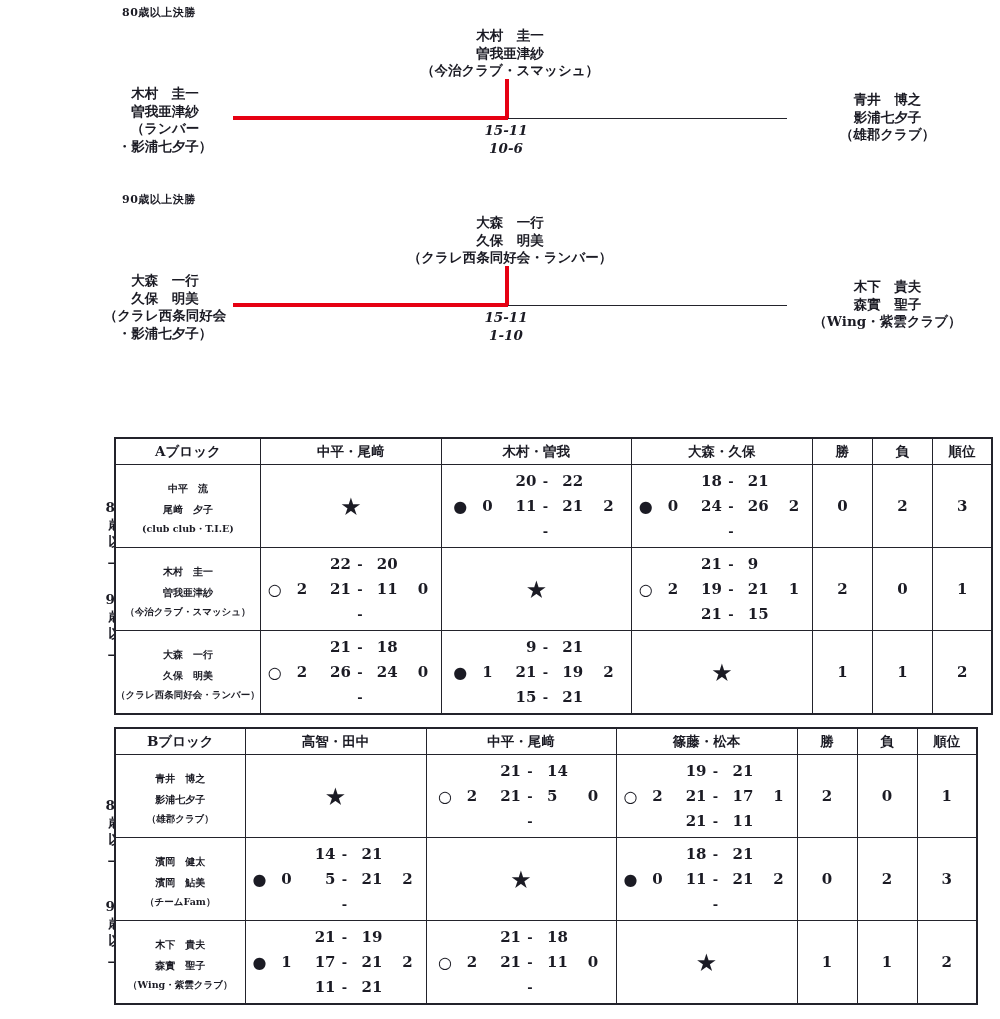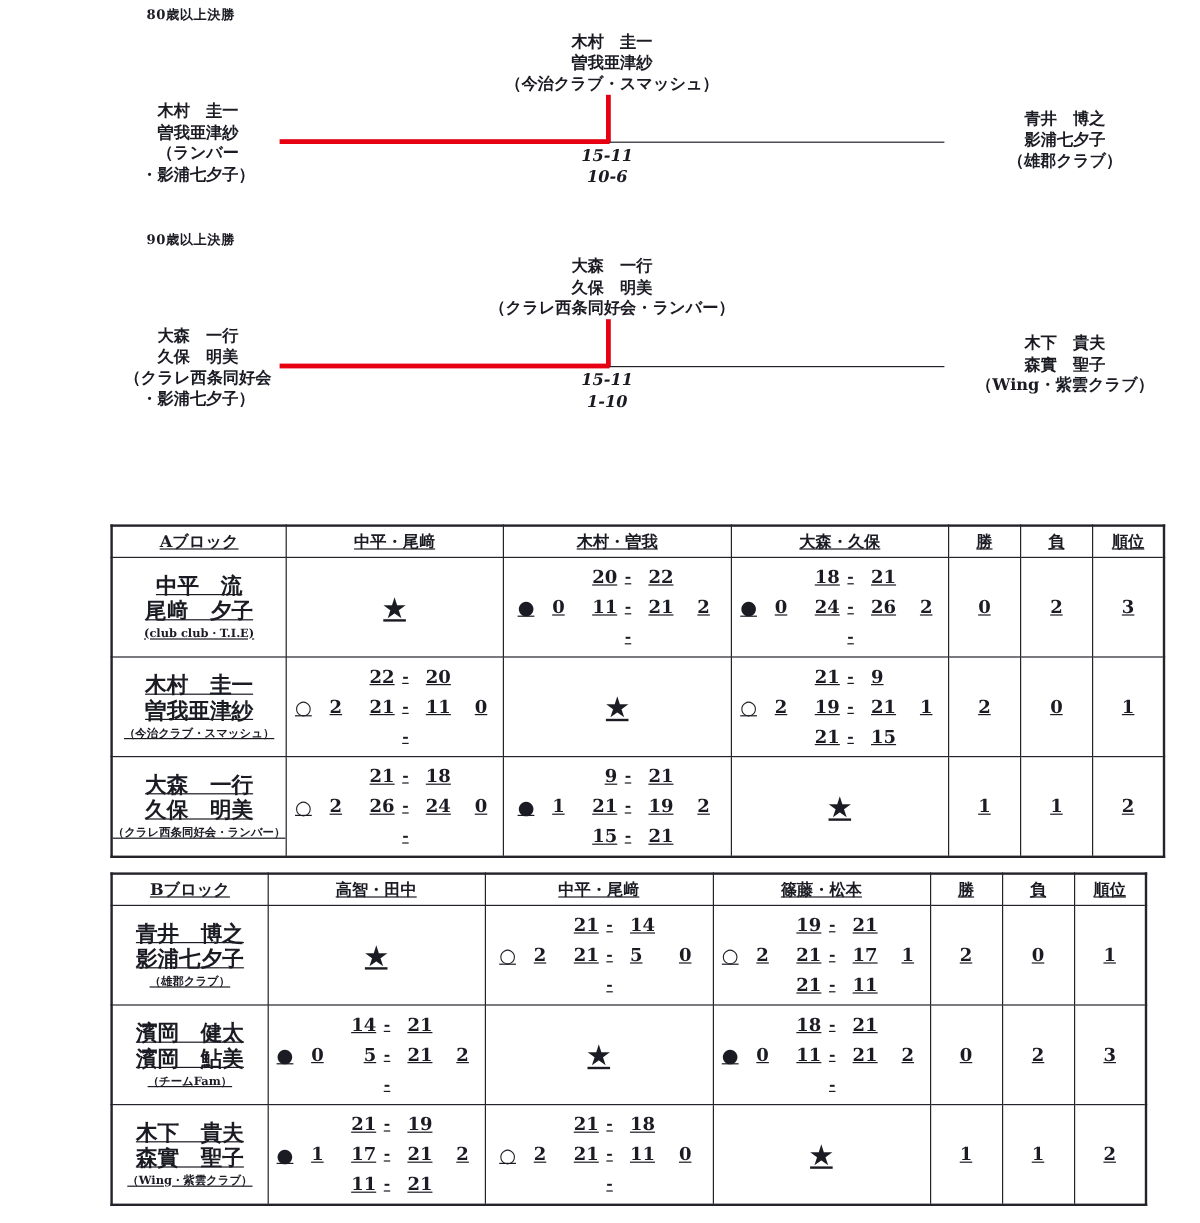--- a/index.html
+++ b/index.html
@@ -23,29 +23,29 @@
   .bk-right{position:absolute;left:805px;top:91px;width:165px;text-align:center;font-size:13.5px;line-height:17.5px;}
   .bk-red-v{position:absolute;left:505px;top:79px;width:3.5px;height:40px;background:var(--red);}
   .bk-red-h{position:absolute;left:233px;top:116px;width:275px;height:3.5px;background:var(--red);}
   .bk-black-h{position:absolute;left:508px;top:117.5px;width:279px;height:1.4px;background:var(--line);}
   .bk-scores{position:absolute;left:430px;top:121px;width:152px;text-align:center;font-size:13.5px;line-height:18px;font-style:italic;}
   
   .age-label{position:absolute;left:76px;width:30px;text-align:center;font-size:13.5px;line-height:17px;margin-left:24px;}
   #age-a80{top:499px;} #age-a90{top:591px;}
   #age-b80{top:797px;} #age-b90{top:898px;}
   
-  .table-host{position:absolute;left:92px;text-decoration:underline;}
+  .table-host{position:absolute;left:114px;}
   #table-0{top:437px;}
   #table-1{top:727px;}
   table.rtable{border-collapse:collapse;table-layout:fixed;border:2px solid var(--line);background:#fff;}
   table.rtable th,table.rtable td{border:1px solid var(--line);padding:0;}
   th.hdr{height:25px;font-size:13.5px;font-weight:700;text-align:center;vertical-align:middle;}
   table.rtable td{height:82px;vertical-align:middle;}
   td.team-cell{text-align:center;}
-  .team-name{font-size:18px;line-height:21px;}
+  .team-name{font-size:10px;line-height:21px;}
   .team-club{font-size:9.5px;line-height:13px;margin-top:2px;white-space:nowrap;}
   td.self-cell{text-align:center;font-size:21px;}
   td.num-cell{text-align:center;font-size:15px;}
   .sc{display:flex;flex-direction:column;align-items:center;justify-content:center;height:100%;}
   .sline{display:grid;grid-template-columns:28px 26px 36px 18px 36px 36px;align-items:center;height:25px;font-size:15px;}
   .sline .m{text-align:center;font-size:16px;}
   .sline .w{text-align:center;}
   .sline .l{text-align:right;}
   .sline .d{text-align:center;font-size:13px;}
   .sline .r{text-align:left;padding-left:8px;}

